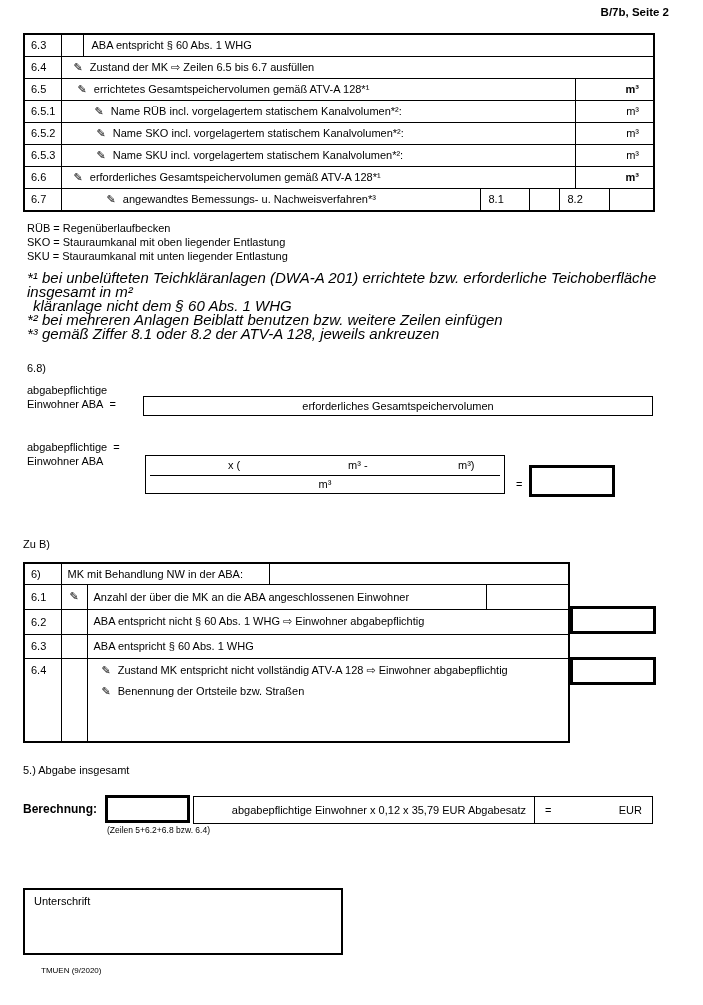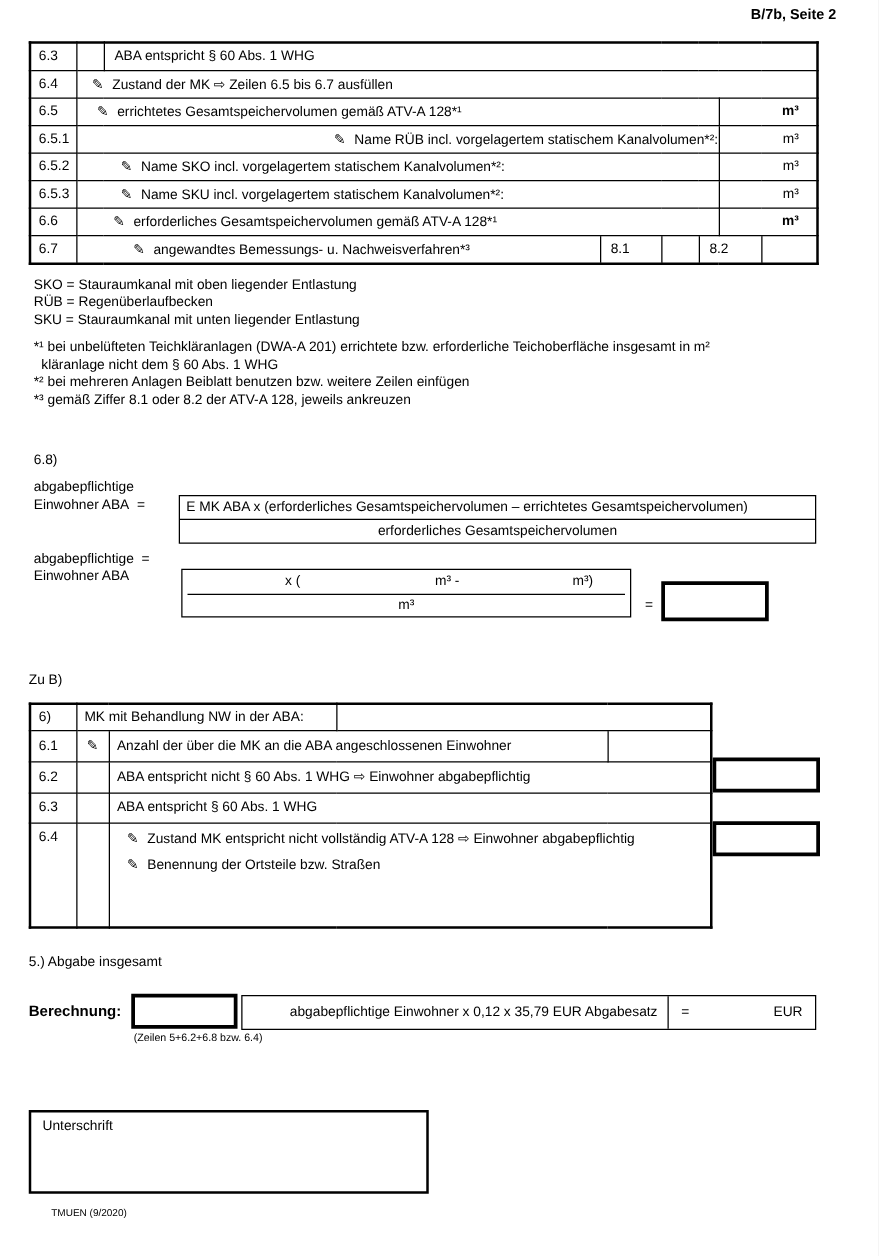--- a/index.html
+++ b/index.html
@@ -18,21 +18,21 @@
   .ftable td{border:1px solid #000;padding:0;vertical-align:middle;font-size:11px;overflow:hidden;white-space:nowrap;}
   .numcell{padding-left:6px !important;}
   .pen{font-size:11px;margin-right:4px;}
   .unitcell{text-align:right;padding-right:14px !important;}
   .t1 tr{height:22px;}
 
   .t2 td{vertical-align:top;}
   .t2 .vmid{vertical-align:middle;}
 
   .legend div{line-height:14px;}
-  .fnotes div{line-height:14px;font-size:11px;}
+  .fnotes div{line-height:14px;font-style:italic;font-size:15px;}
   .fn-indent{padding-left:6px;}
 
   .fbox{border:1px solid #000;background:#fff;}
   .fbox .numrow{border-bottom:1px solid #000;}
   .thickbox{border:3px solid #000;background:#fff;}
 
   .calcwrap{height:30px;}
   .calc-thin{display:flex;align-items:stretch;border:1px solid #000;height:26px;}
   .calc-c1{width:332px;display:flex;align-items:center;justify-content:flex-end;padding-right:8px;border-right:1px solid #000;}
   .calc-c2{flex:1;display:flex;align-items:center;justify-content:space-between;padding:0 10px 0 10px;}
@@ -77,21 +77,21 @@
       <td colspan="5" style="padding-left:16px;">
         <span class="pen">✎</span>
         <span>errichtetes Gesamtspeichervolumen gemäß ATV-A 128*¹</span>
       </td>
       <td colspan="2" class="unitcell bold">
         <span>m³</span>
       </td>
     </tr>
     <tr>
       <td class="numcell">6.5.1</td>
-      <td colspan="5" style="padding-left:52px;text-align:right;">
+      <td colspan="5" style="padding-left:33px;">
         <span class="pen">✎</span>
         <span>Name RÜB incl. vorgelagertem statischem Kanalvolumen*²:</span>
       </td>
       <td colspan="2" class="unitcell">
         <span>m³</span>
       </td>
     </tr>
     <tr>
       <td class="numcell">6.5.2</td>
       <td colspan="5" style="padding-left:35px;">
@@ -107,21 +107,21 @@
       <td colspan="5" style="padding-left:35px;">
         <span class="pen">✎</span>
         <span>Name SKU incl. vorgelagertem statischem Kanalvolumen*²:</span>
       </td>
       <td colspan="2" class="unitcell">
         <span>m³</span>
       </td>
     </tr>
     <tr>
       <td class="numcell">6.6</td>
-      <td colspan="5" style="padding-left:29px;">
+      <td colspan="5" style="padding-left:12px;">
         <span class="pen">✎</span>
         <span>erforderliches Gesamtspeichervolumen gemäß ATV-A 128*¹</span>
       </td>
       <td colspan="2" class="unitcell bold">
         <span>m³</span>
       </td>
     </tr>
     <tr style="height:23px;">
       <td class="numcell">6.7</td>
       <td colspan="2" style="padding-left:45px;">
@@ -130,40 +130,39 @@
       </td>
       <td style="padding-left:8px;">8.1</td>
       <td></td>
       <td colspan="2" style="padding-left:8px;">8.2</td>
       <td></td>
     </tr>
   </tbody>
     </table>
 
   <div class="abs legend" style="top:221px;left:27px;">
+    <div>RÜB = Regenüberlaufbecken</div>
     <div>SKO = Stauraumkanal mit oben liegender Entlastung</div>
-    <div>RÜB = Regenüberlaufbecken</div>
     <div>SKU = Stauraumkanal mit unten liegender Entlastung</div>
   </div>
 
   <div class="abs fnotes" style="top:271px;left:27px;">
     <div>*¹ bei unbelüfteten Teichkläranlagen (DWA-A 201) errichtete bzw. erforderliche Teichoberfläche insgesamt in m²</div>
     <div class="fn-indent">kläranlage nicht dem § 60 Abs. 1 WHG</div>
     <div>*² bei mehreren Anlagen Beiblatt benutzen bzw. weitere Zeilen einfügen</div>
     <div>*³ gemäß Ziffer 8.1 oder 8.2 der ATV-A 128, jeweils ankreuzen</div>
   </div>
 
   <div class="abs" style="top:362px;left:27px;">6.8)</div>
 
   <div class="abs" style="top:383px;left:27px;line-height:14px;">
     <div>abgabepflichtige</div>
     <div>Einwohner ABA&nbsp;&nbsp;=</div>
   </div>
   <div class="abs fbox" style="top:396px;left:143px;width:508px;">
-    <div class="numrow" style="height:18px;line-height:18px;padding-left:5px;">E MK ABA x (erforderliches Gesamtspeichervolumen – errichtetes Gesamtspeichervolumen)</div>
     <div style="height:18px;line-height:18px;text-align:center;">erforderliches Gesamtspeichervolumen</div>
   </div>
 
   <div class="abs" style="top:440px;left:27px;line-height:14px;">
     <div>abgabepflichtige&nbsp;&nbsp;=</div>
     <div>Einwohner ABA</div>
   </div>
   <div class="abs fbox" style="top:455px;left:145px;width:358px;">
     <div style="height:19px;line-height:19px;position:relative;margin:0 4px;border-bottom:1px solid #000;">
       <span class="abs" style="left:78px;top:0;">x (</span>

